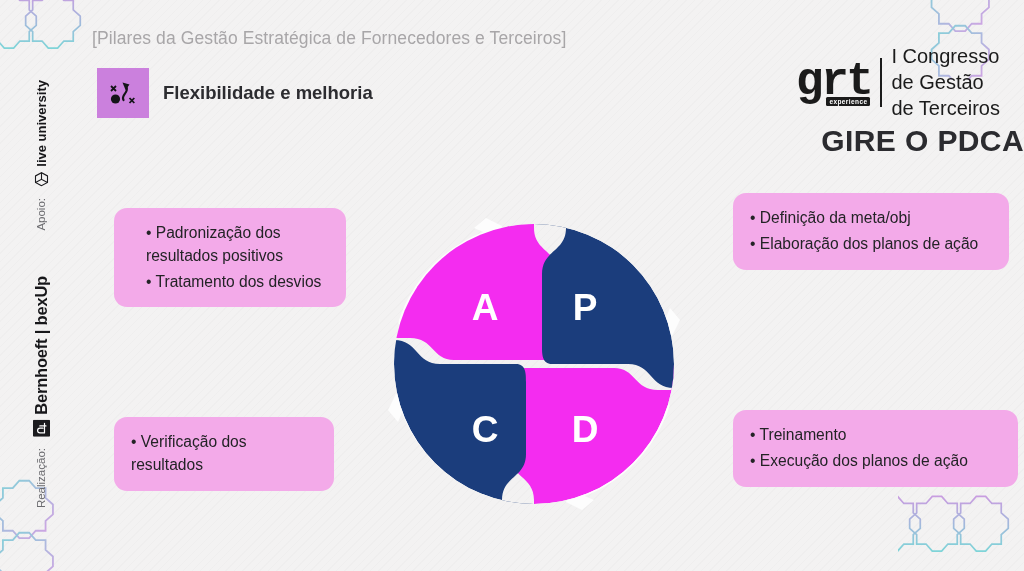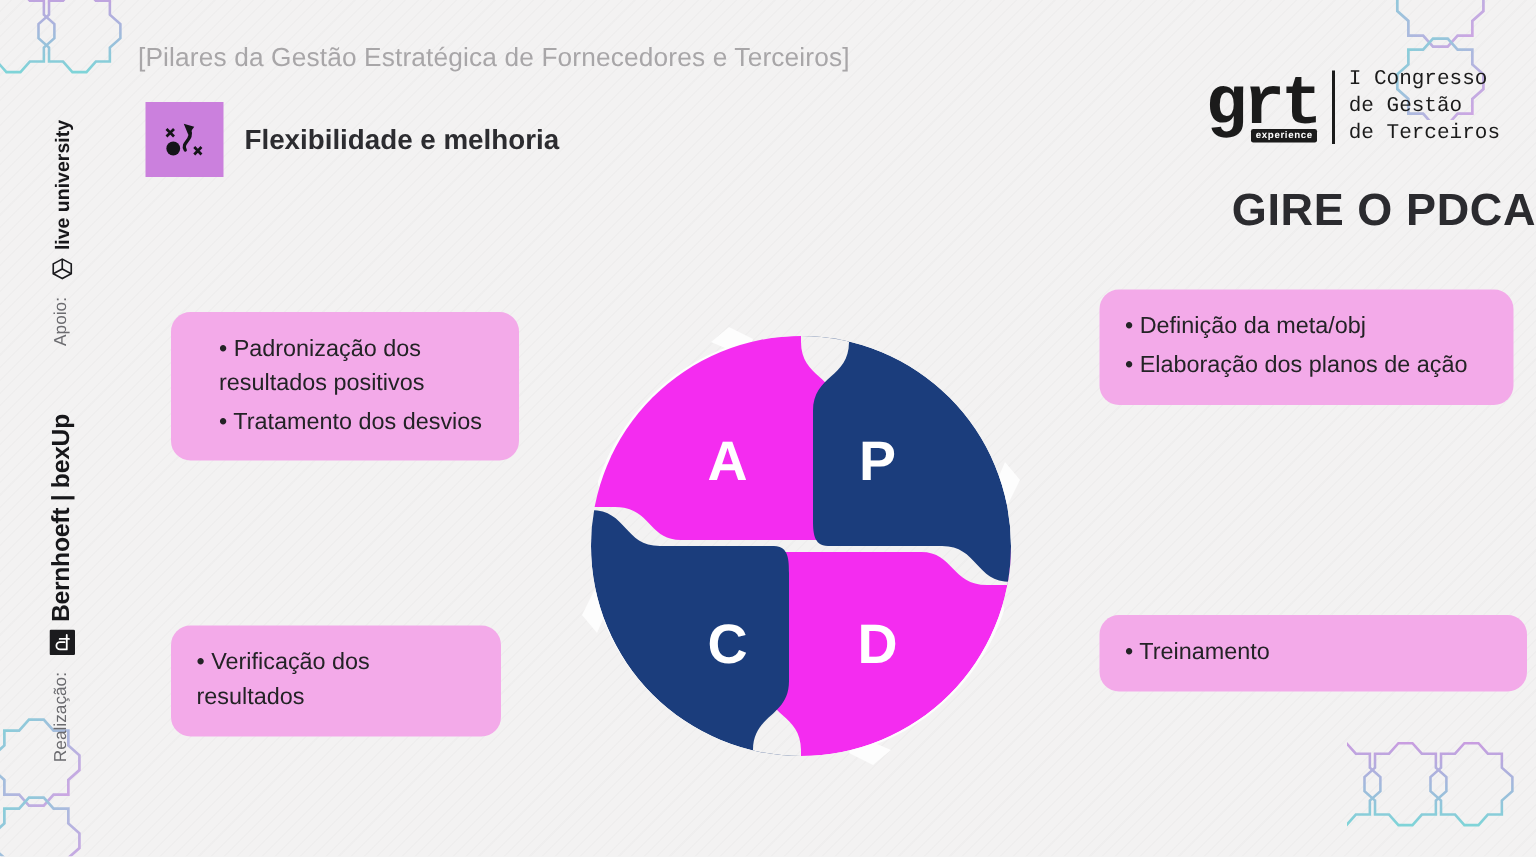--- a/index.html
+++ b/index.html
@@ -104,25 +104,24 @@
     letter-spacing: .4px;
     padding: 1px 3px;
     border-radius: 1.5px;
   }
   .logo-divider {
     width: 2px;
     height: 49px;
     background: #1b1b1b;
   }
   .logo-lines {
-    font-size: 14px;
+    font-size: 20px;
     color: #1b1b1b;
     line-height: 1.29;
     white-space: nowrap;
-    font-family: Liberation Mono, monospace;
   }
 
   
   .left-rail {
     position: absolute;
     left: 24px;
     top: 78px;
     height: 430px;
     width: 34px;
     display: flex;
@@ -377,15 +376,16 @@
     <p>• Verificação dos resultados</p>
   </div>
 
   <div class="callout callout-p">
     <p>• Definição da meta/obj</p>
     <p>•  Elaboração dos planos de ação</p>
   </div>
 
   <div class="callout callout-d">
     <p>• Treinamento</p>
+    <p>• Execução dos planos de ação</p>
   </div>
 
 </div>
 
 </body></html>

